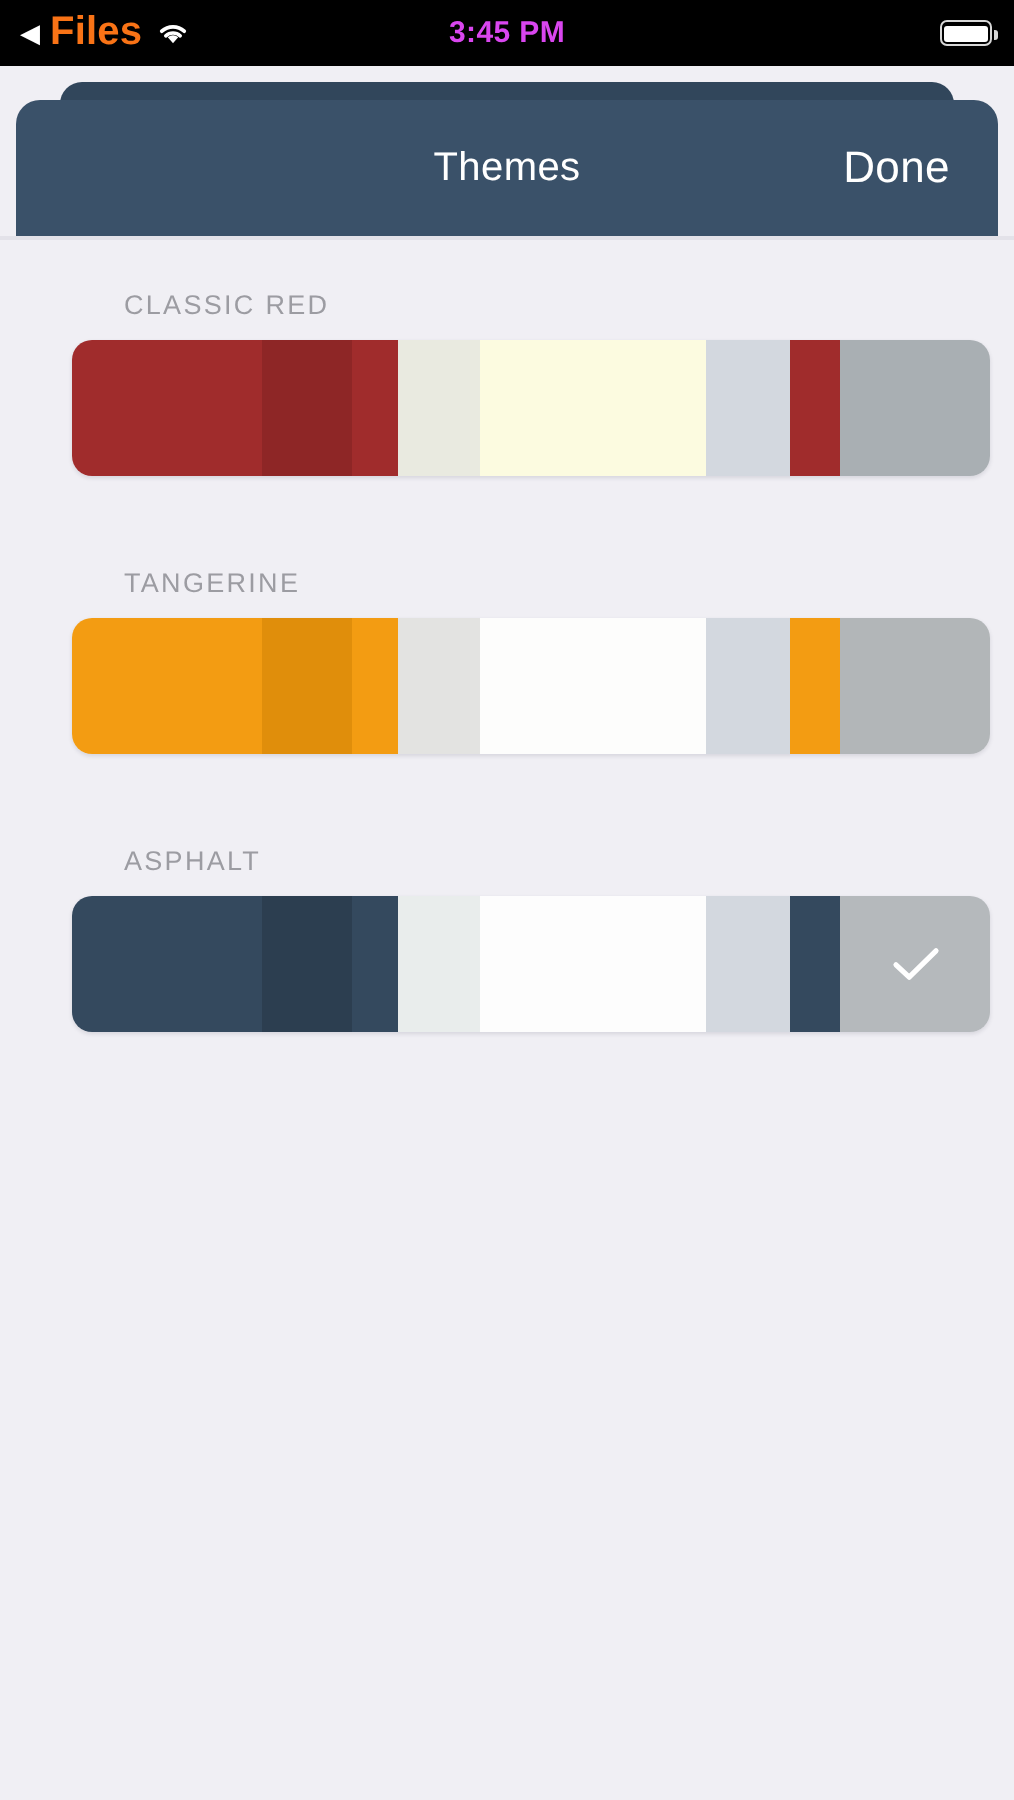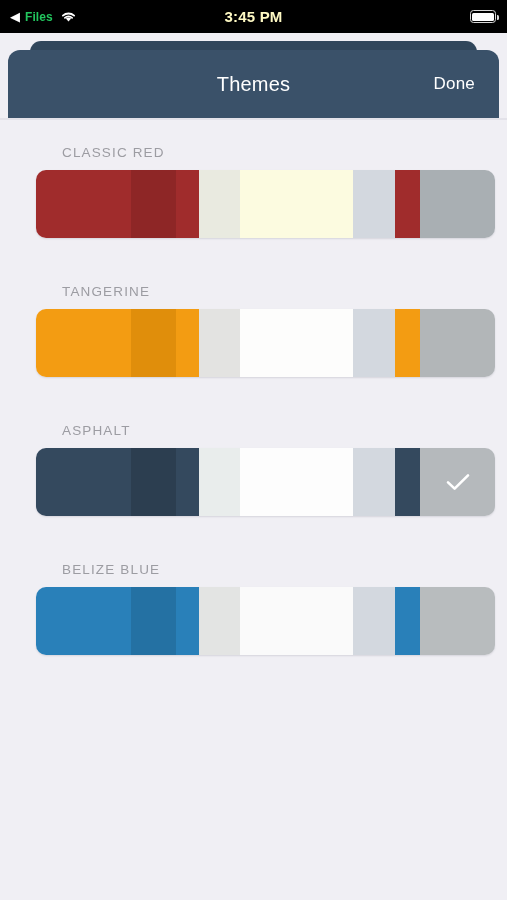--- a/index.html
+++ b/index.html
@@ -15,27 +15,27 @@
   
   .statusbar{
     position:absolute; top:0; left:0; width:507px; height:33px;
     background:#000; color:#fff; z-index:40;
   }
   .sb-left{
     position:absolute; left:10px; top:0; height:33px;
     display:flex; align-items:center; gap:5px;
   }
   .sb-back{ font-size:13px; line-height:1; color:#fff; }
-  .sb-app{ font-size:12px; font-weight:bold; color:#22c55e; letter-spacing:.1px; }
+  .sb-app{ font-size:20px; font-weight:bold; color:#f97316; letter-spacing:.1px; }
   .sb-wifi{ display:flex; align-items:center; margin-left:2px; }
   .sb-center{
     position:absolute; left:0; top:0; width:507px; height:33px;
     display:flex; align-items:center; justify-content:center;
   }
-  .sb-time{ font-size:15px; font-weight:bold; color:#fef9c3; letter-spacing:.2px; }
+  .sb-time{ font-size:15px; font-weight:bold; color:#d946ef; letter-spacing:.2px; }
   .sb-right{
     position:absolute; right:11px; top:0; height:33px;
     display:flex; align-items:center;
   }
   .batt{
     position:relative; width:26px; height:13px;
     border:1.6px solid #d8d8d8; border-radius:3.5px;
     display:flex; align-items:center;
   }
   .batt::after{
@@ -57,21 +57,21 @@
   }
   .navbar{
     position:absolute; top:50px; left:8px; width:491px; height:68px;
     z-index:30; display:flex; align-items:center; justify-content:center;
   }
   .nav-title{
     font-size:20px; color:#ffffff; font-weight:normal; letter-spacing:.2px;
   }
   .nav-done{
     position:absolute; right:24px; top:50%; transform:translateY(-50%);
-    font-size:17px; color:#ffffff; letter-spacing:.2px; cursor:pointer;
+    font-size:22px; color:#ffffff; letter-spacing:.2px; cursor:pointer;
   }
   .nav-sep{
     position:absolute; top:118px; left:0; width:507px; height:2px;
     background:#E3E2E9; z-index:25;
   }
 
   
   .list{ position:absolute; top:118px; left:0; width:507px; }
   .theme-row{ position:relative; height:139px;margin-left:12px; }
   .theme-label{
@@ -164,28 +164,15 @@
           <div class="seg" style="width: 113px; background: rgb(253, 253, 253);"></div>
           <div class="seg" style="width: 42px; background: rgb(211, 216, 223);"></div>
           <div class="seg" style="width: 25px; background: rgb(52, 73, 94);"></div>
           <div class="seg seg-check" style="width: 75px; background: rgb(181, 185, 188);">
             <svg class="check-icon" width="30" height="24" viewBox="0 0 30 24">
               <path d="M5 12.4 L11.6 18.6 L25 5.4" stroke="#FFFFFF" stroke-width="2.6" fill="none" stroke-linecap="round" stroke-linejoin="round"></path>
             </svg>
           </div>
         </div>
       </div>
-      <div class="theme-row">
-        <div class="theme-label">BELIZE BLUE</div>
-        <div class="swatch">
-          <div class="seg" style="width: 95px; background: rgb(41, 128, 185);"></div>
-          <div class="seg" style="width: 45px; background: rgb(36, 113, 163);"></div>
-          <div class="seg" style="width: 23px; background: rgb(41, 128, 185);"></div>
-          <div class="seg" style="width: 41px; background: rgb(227, 228, 227);"></div>
-          <div class="seg" style="width: 113px; background: rgb(250, 250, 250);"></div>
-          <div class="seg" style="width: 42px; background: rgb(211, 216, 223);"></div>
-          <div class="seg" style="width: 25px; background: rgb(41, 128, 185);"></div>
-          <div class="seg" style="width: 75px; background: rgb(184, 188, 190);"></div>
-        </div>
-      </div>
     </div>
 
 </div>
 
 </body></html>

